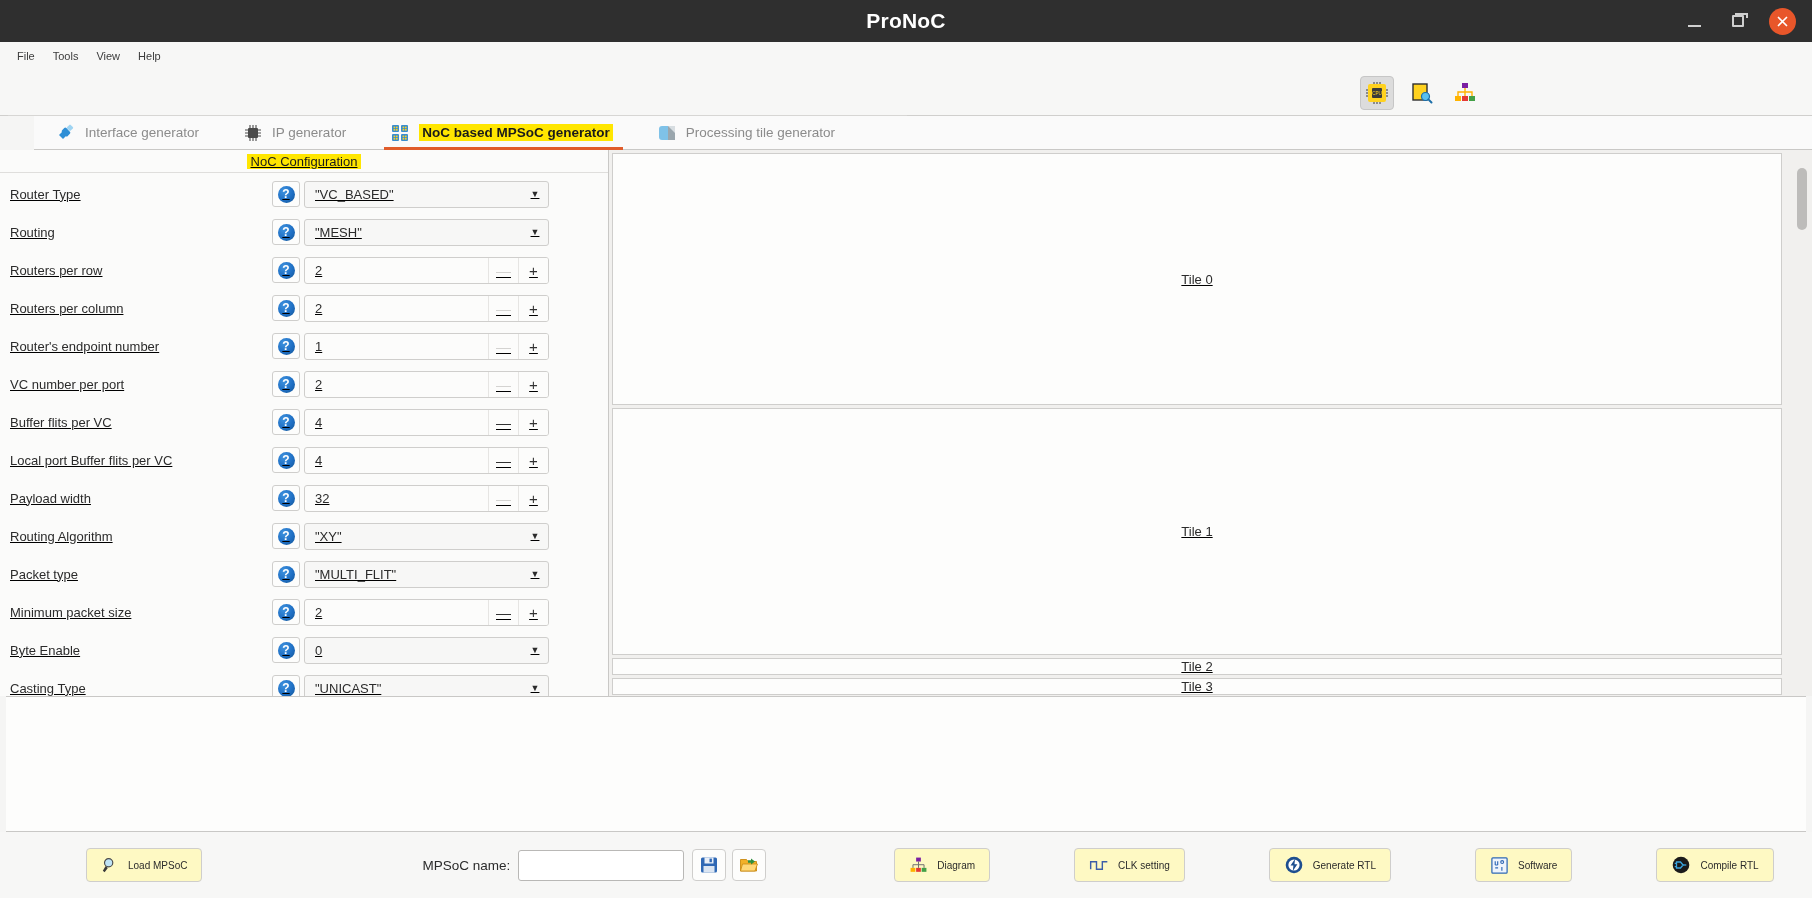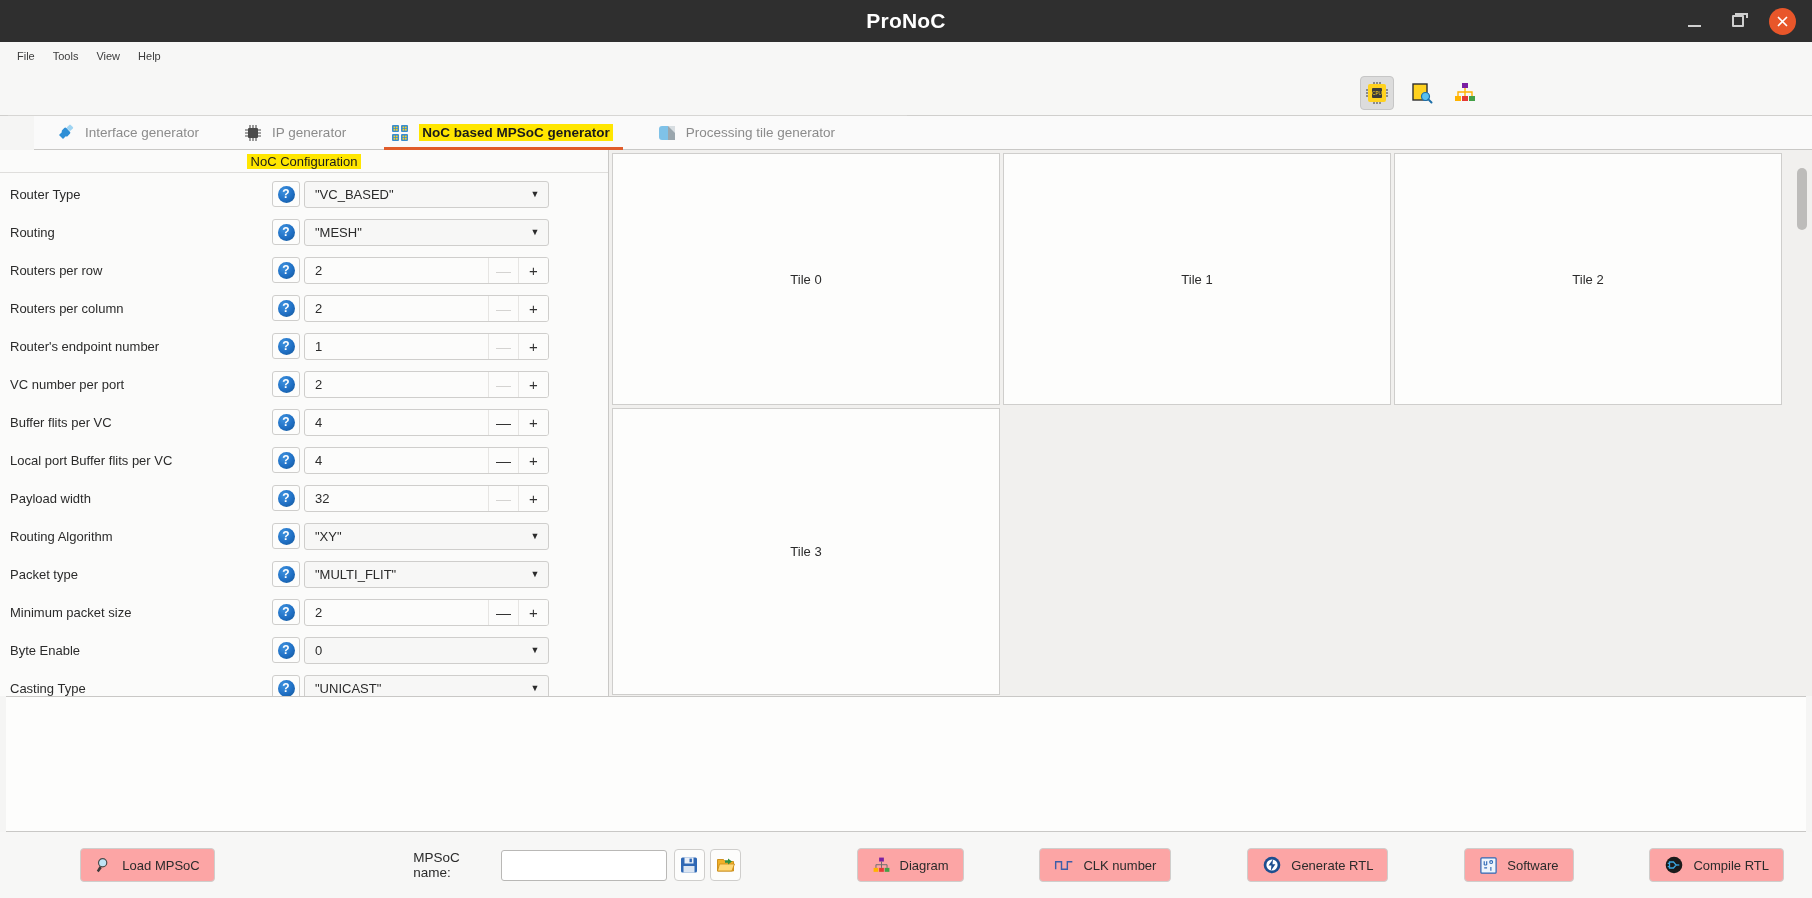--- a/index.html
+++ b/index.html
@@ -119,20 +119,21 @@
     content: ""; position: absolute;
     left: 0; right: 12px; bottom: -1px; height: 3px;
     background: #e05c2b;
   }
 
   
   .main {
     flex: 1; display: flex; min-height: 0;
     background: #fbfbfa;
     position: relative;
+    text-decoration: underline;
   }
 
   
   .config-panel {
     width: 609px; min-width: 609px;
     background: #fbfbfa;
     border-right: 1px solid #c9c8c6;
     display: flex; flex-direction: column;
     overflow: hidden;
     position: relative;
@@ -203,21 +204,21 @@
     flex: 1; min-width: 0;
     background: #f1f0ee;
     padding: 1px;
     display: flex;
     position: relative;
     overflow: hidden;
   }
   .tiles-grid {
     flex: 1;
     display: grid;
-    grid-template-columns: 1fr 1fr 1fr;
+    grid-template-columns: 1fr;
     grid-template-rows: 252px 1fr;
     gap: 3px;
     padding: 2px 29px 0 2px;
   }
   .tile {
     background: #fdfdfc;
     border: 1px solid #cfcecc;
     display: flex; align-items: center; justify-content: center;
     font-size: 13px; color: #2b2b2b;
     cursor: pointer;
@@ -248,22 +249,22 @@
     height: 66px; min-height: 66px;
     background: #f7f7f6;
     display: flex; align-items: center;
     padding: 0 28px;
     gap: 0;
   }
   .bbtn {
     display: flex; align-items: center; gap: 9px;
     height: 34px; padding: 0 14px;
     border: 1px solid #cfcecc; border-radius: 4px;
-    background: #fca5a5;
-    font-size: 13px; color: #2b2b2b;
+    background: #fef9c3;
+    font-size: 10px; color: #2b2b2b;
     cursor: pointer; white-space: nowrap;
   }
   .icon-btn {
     width: 34px; height: 32px;
     border: 1px solid #cfcecc; border-radius: 4px;
     background: #fdfdfc;
     display: flex; align-items: center; justify-content: center;
     cursor: pointer;
   }
   .mpsoc-label { font-size: 13.5px; color: #2b2b2b; margin-right: 8px; }
@@ -626,21 +627,21 @@
     </svg>
     <span>Diagram</span>
   </div>
 
   <div style="width:84px"></div>
 
   <div class="bbtn">
     <svg width="20" height="18" viewBox="0 0 24 20">
       <path d="M2 15 V6 H9 V15 H16 V6 H22" stroke="#3c5ea8" stroke-width="1.7" fill="none" stroke-linejoin="miter"></path>
     </svg>
-    <span>CLK number</span>
+    <span>CLK setting</span>
   </div>
 
   <div style="width:84px"></div>
 
   <div class="bbtn">
     <svg width="20" height="20" viewBox="0 0 20 20">
       <circle cx="10" cy="10" r="8.3" fill="#1d4e8f"></circle>
       <circle cx="10" cy="10" r="5.6" fill="#ffffff"></circle>
       <path d="M11 4 L6.5 10.6 H9.4 L8.8 16 L13.4 9.3 H10.5 Z" fill="#1d4e8f"></path>
     </svg>

